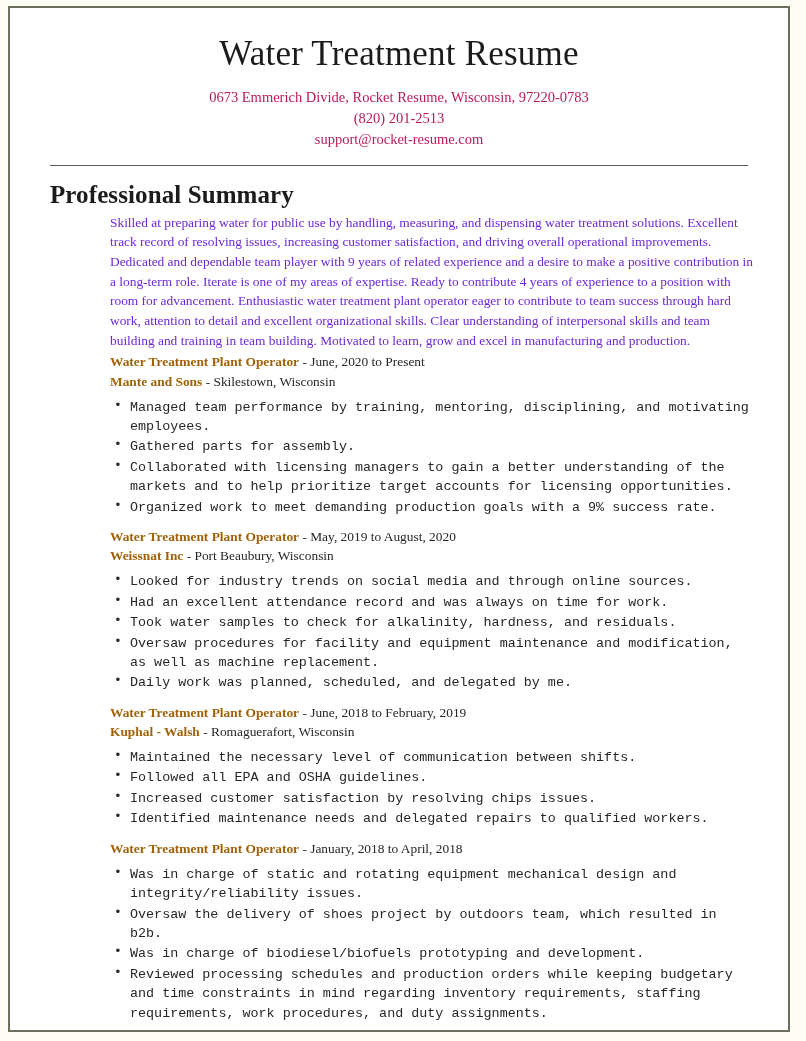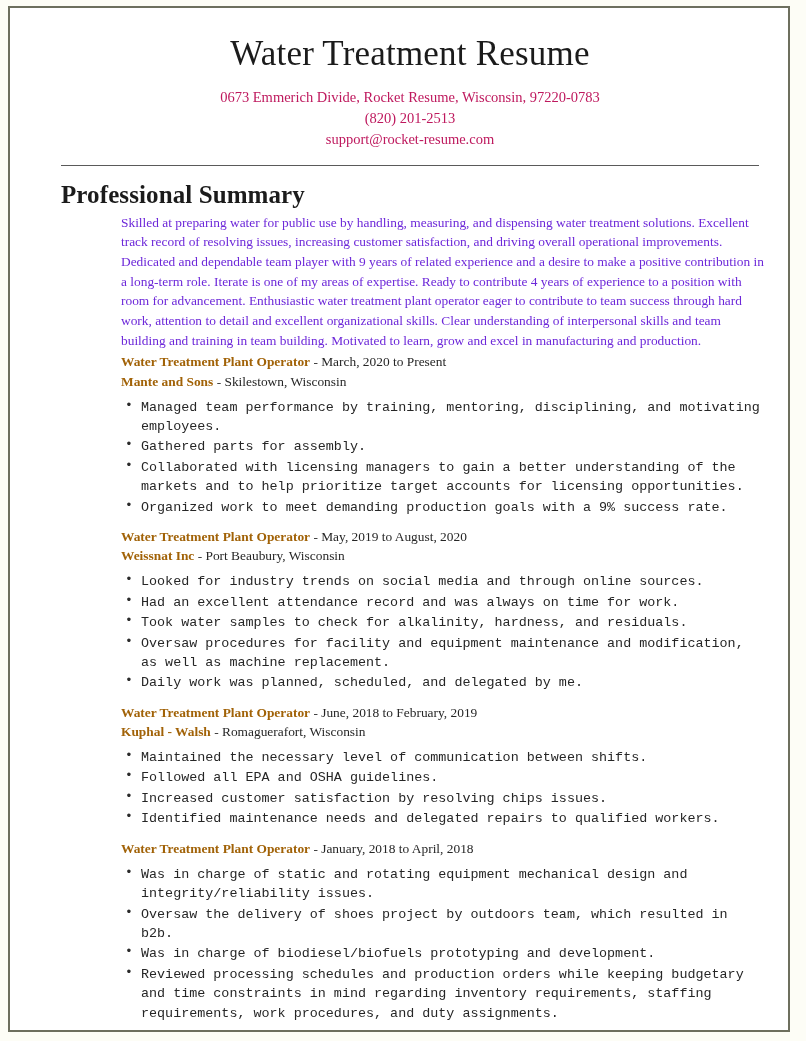--- a/index.html
+++ b/index.html
@@ -25,21 +25,20 @@
     overflow: hidden;
   }
   .page-inner {
     position: absolute;
     left: 0;
     top: 0;
     width: 778px;
     height: 1017px;
     background: #ffffff;
     overflow: hidden;
-    margin-left: 11px;
   }
 
   
   .doc-header {
     text-align: center;
     padding-top: 26px;
   }
   .doc-title {
     font-size: 35px;
     font-weight: 400;
@@ -149,21 +148,21 @@
     <div class="section">
       <h2 class="section-heading">Professional Summary</h2>
       <div class="section-body">
         <p class="summary-text">Skilled at preparing water for public use by handling, measuring, and dispensing water treatment solutions. Excellent track record of resolving issues, increasing customer satisfaction, and driving overall operational improvements. Dedicated and dependable team player with 9 years of related experience and a desire to make a positive contribution in a long-term role. Iterate is one of my areas of expertise. Ready to contribute 4 years of experience to a position with room for advancement. Enthusiastic water treatment plant operator eager to contribute to team success through hard work, attention to detail and excellent organizational skills. Clear understanding of interpersonal skills and team building and training in team building. Motivated to learn, grow and excel in manufacturing and production.</p>
       </div>
     </div>
 
     <div class="section">
       <div class="section-body" id="work-history-body">
           <div class="job">
-            <div class="job-line"><span class="strong">Water Treatment Plant Operator</span><span class="sep"> - </span><span>March, 2020 to Present</span></div>
+            <div class="job-line"><span class="strong">Water Treatment Plant Operator</span><span class="sep"> - </span><span>June, 2020 to Present</span></div>
             <div class="job-line"><span class="strong">Mante and Sons</span><span class="sep"> - </span><span>Skilestown, Wisconsin</span></div>
             <ul class="job-bullets">
               <li>Managed team performance by training, mentoring, disciplining, and motivating employees.</li>
               <li>Gathered parts for assembly.</li>
               <li>Collaborated with licensing managers to gain a better understanding of the markets and to help prioritize target accounts for licensing opportunities.</li>
               <li>Organized work to meet demanding production goals with a 9% success rate.</li>
             </ul>
           </div>
           <div class="job">
             <div class="job-line"><span class="strong">Water Treatment Plant Operator</span><span class="sep"> - </span><span>May, 2019 to August, 2020</span></div>

